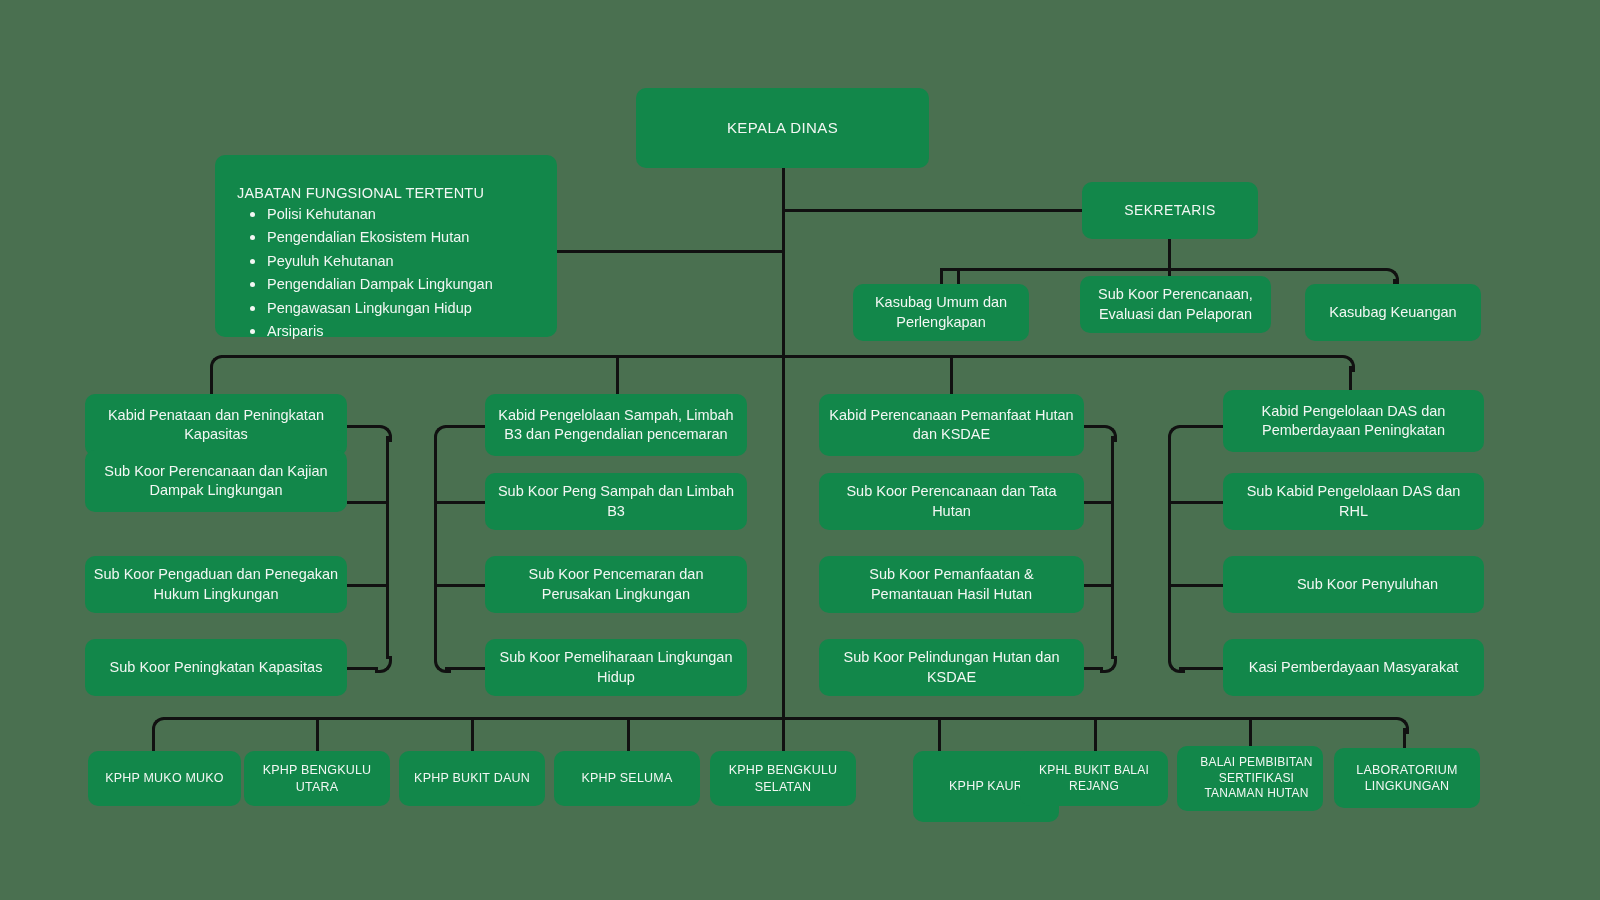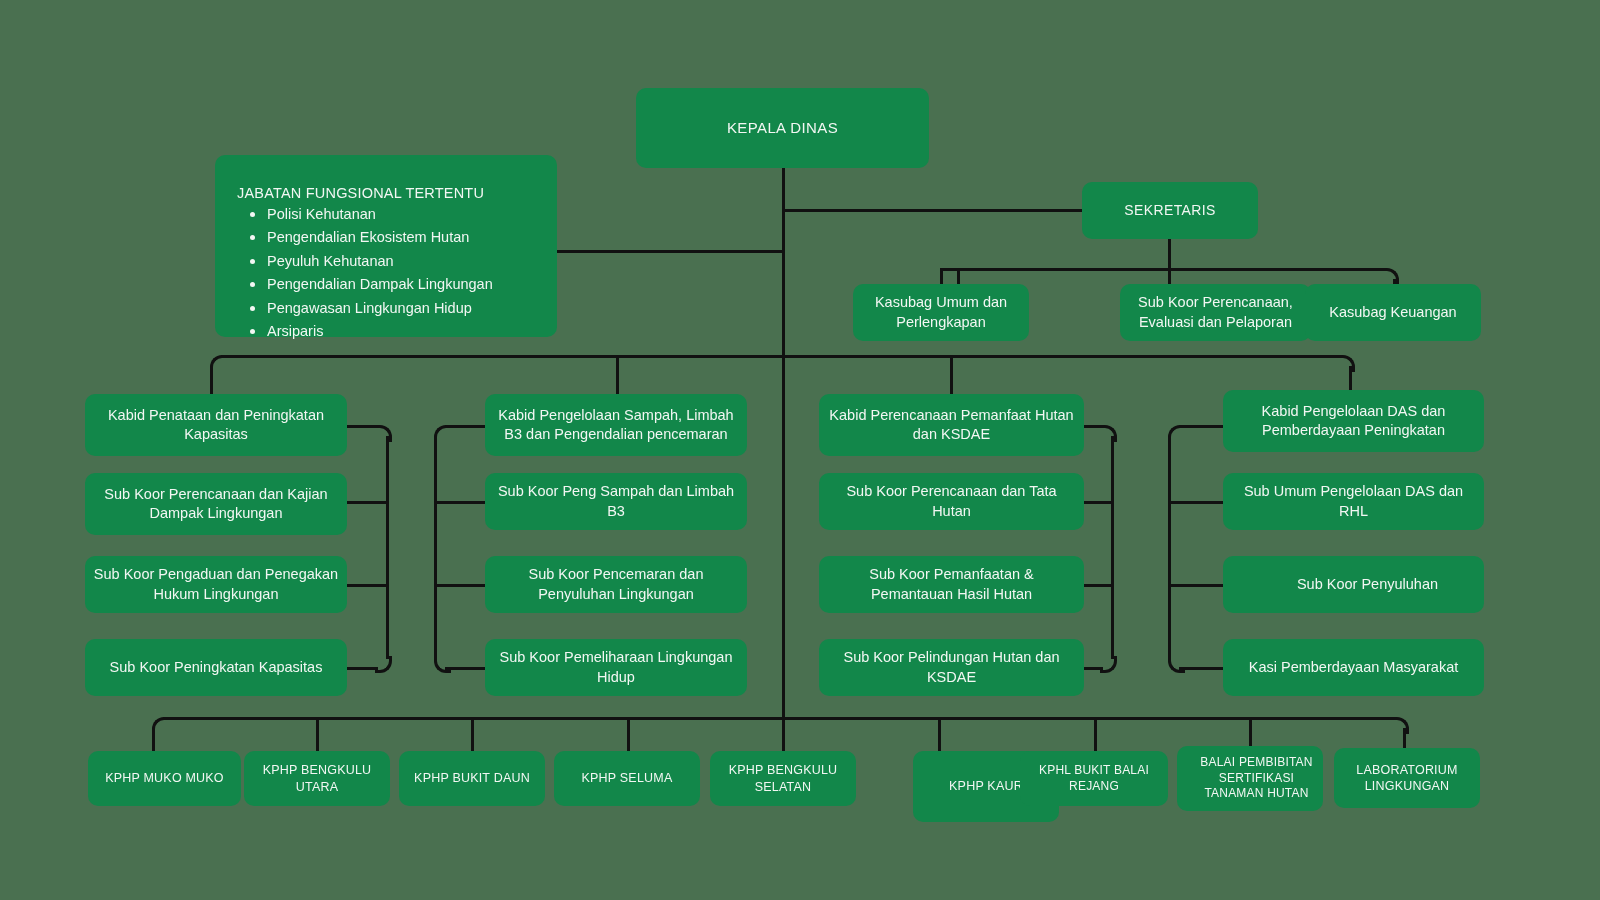--- a/index.html
+++ b/index.html
@@ -157,48 +157,48 @@
       <li>Peyuluh Kehutanan</li>
       <li>Pengendalian Dampak Lingkungan</li>
       <li>Pengawasan Lingkungan Hidup</li>
       <li>Arsiparis</li>
     </ul>
   </div>
 
   <div class="node n-sub" style="left:853px;top:284px;width:176px;height:57px;">
     <span>Kasubag Umum dan Perlengkapan</span>
   </div>
-  <div class="node n-sub" style="left:1080px;top:284px;width:191px;height:57px;margin-left:40px;">
+  <div class="node n-sub" style="left:1080px;top:276px;width:191px;height:57px;">
     <span>Sub Koor Perencanaan, Evaluasi dan Pelaporan</span>
   </div>
   <div class="node n-sub" style="left:1305px;top:284px;width:176px;height:57px;">
     <span>Kasubag Keuangan</span>
   </div>
 
   <div class="node n-kabid" style="left:85px;top:394px;width:262px;height:62px;align-items:center;">
     <span>Kabid Penataan dan Peningkatan Kapasitas</span>
   </div>
-  <div class="node n-sub" style="left:85px;top:473px;width:262px;height:62px;">
+  <div class="node n-sub" style="left:85px;top:450px;width:262px;height:62px;">
     <span>Sub Koor Perencanaan dan Kajian Dampak Lingkungan</span>
   </div>
   <div class="node n-sub" style="left:85px;top:556px;width:262px;height:57px;">
     <span>Sub Koor Pengaduan dan Penegakan Hukum Lingkungan</span>
   </div>
   <div class="node n-sub" style="left:85px;top:639px;width:262px;height:57px;">
     <span>Sub Koor Peningkatan Kapasitas</span>
   </div>
 
   <div class="node n-kabid" style="left:485px;top:394px;width:262px;height:62px;">
     <span>Kabid Pengelolaan Sampah, Limbah B3 dan Pengendalian pencemaran</span>
   </div>
   <div class="node n-sub" style="left:485px;top:473px;width:262px;height:57px;">
     <span>Sub Koor Peng Sampah dan Limbah B3</span>
   </div>
   <div class="node n-sub" style="left:485px;top:556px;width:262px;height:57px;">
-    <span>Sub Koor Pencemaran dan Penyuluhan Lingkungan</span>
+    <span>Sub Koor Pencemaran dan Perusakan Lingkungan</span>
   </div>
   <div class="node n-sub" style="left:485px;top:639px;width:262px;height:57px;">
     <span>Sub Koor Pemeliharaan Lingkungan Hidup</span>
   </div>
 
   <div class="node n-kabid" style="left:819px;top:394px;width:265px;height:62px;">
     <span>Kabid Perencanaan  Pemanfaat Hutan dan KSDAE</span>
   </div>
   <div class="node n-sub" style="left:819px;top:473px;width:265px;height:57px;">
     <span>Sub Koor Perencanaan dan Tata Hutan</span>
@@ -207,21 +207,21 @@
     <span>Sub Koor Pemanfaatan &amp; Pemantauan Hasil Hutan</span>
   </div>
   <div class="node n-sub" style="left:819px;top:639px;width:265px;height:57px;">
     <span>Sub Koor Pelindungan Hutan dan KSDAE</span>
   </div>
 
   <div class="node n-kabid" style="left:1223px;top:390px;width:261px;height:62px;">
     <span>Kabid Pengelolaan DAS dan Pemberdayaan Peningkatan</span>
   </div>
   <div class="node n-sub" style="left:1223px;top:473px;width:261px;height:57px;">
-    <span>Sub Umum Pengelolaan DAS dan RHL</span>
+    <span>Sub Kabid Pengelolaan DAS dan RHL</span>
   </div>
   <div class="node n-sub" style="left:1223px;top:556px;width:261px;height:57px;padding-left:36px;">
     <span>Sub Koor Penyuluhan</span>
   </div>
   <div class="node n-sub" style="left:1223px;top:639px;width:261px;height:57px;">
     <span>Kasi Pemberdayaan Masyarakat</span>
   </div>
 
   <div class="node n-unit" style="left:88px;top:751px;width:153px;height:55px;">
     <span>KPHP MUKO MUKO</span>

